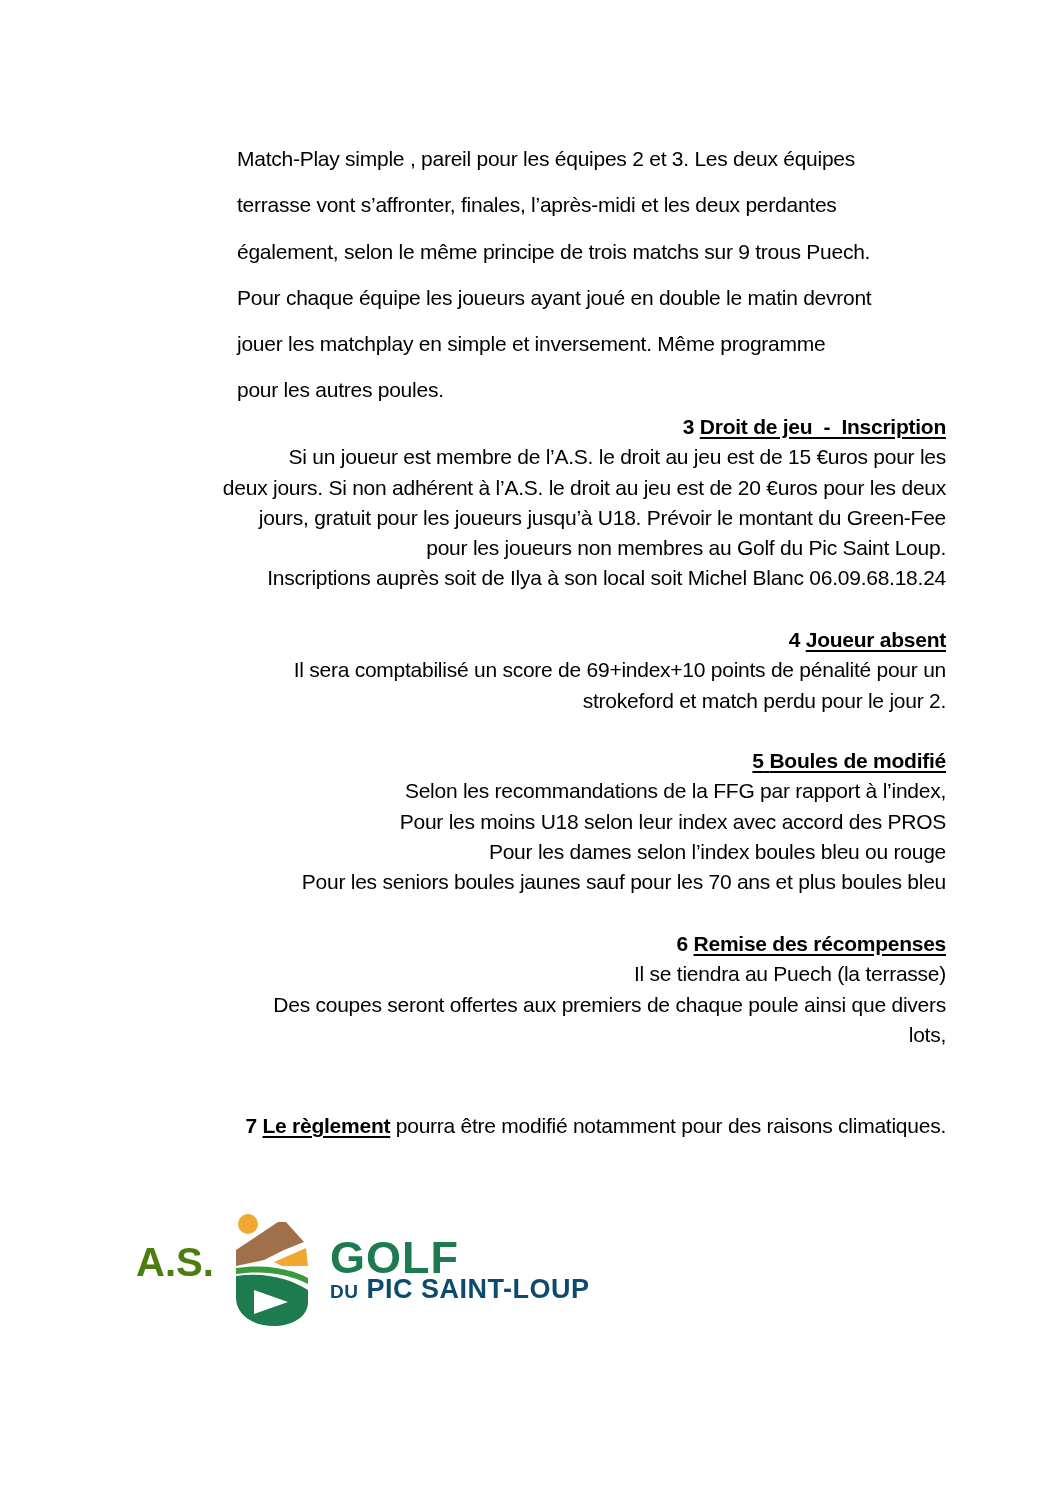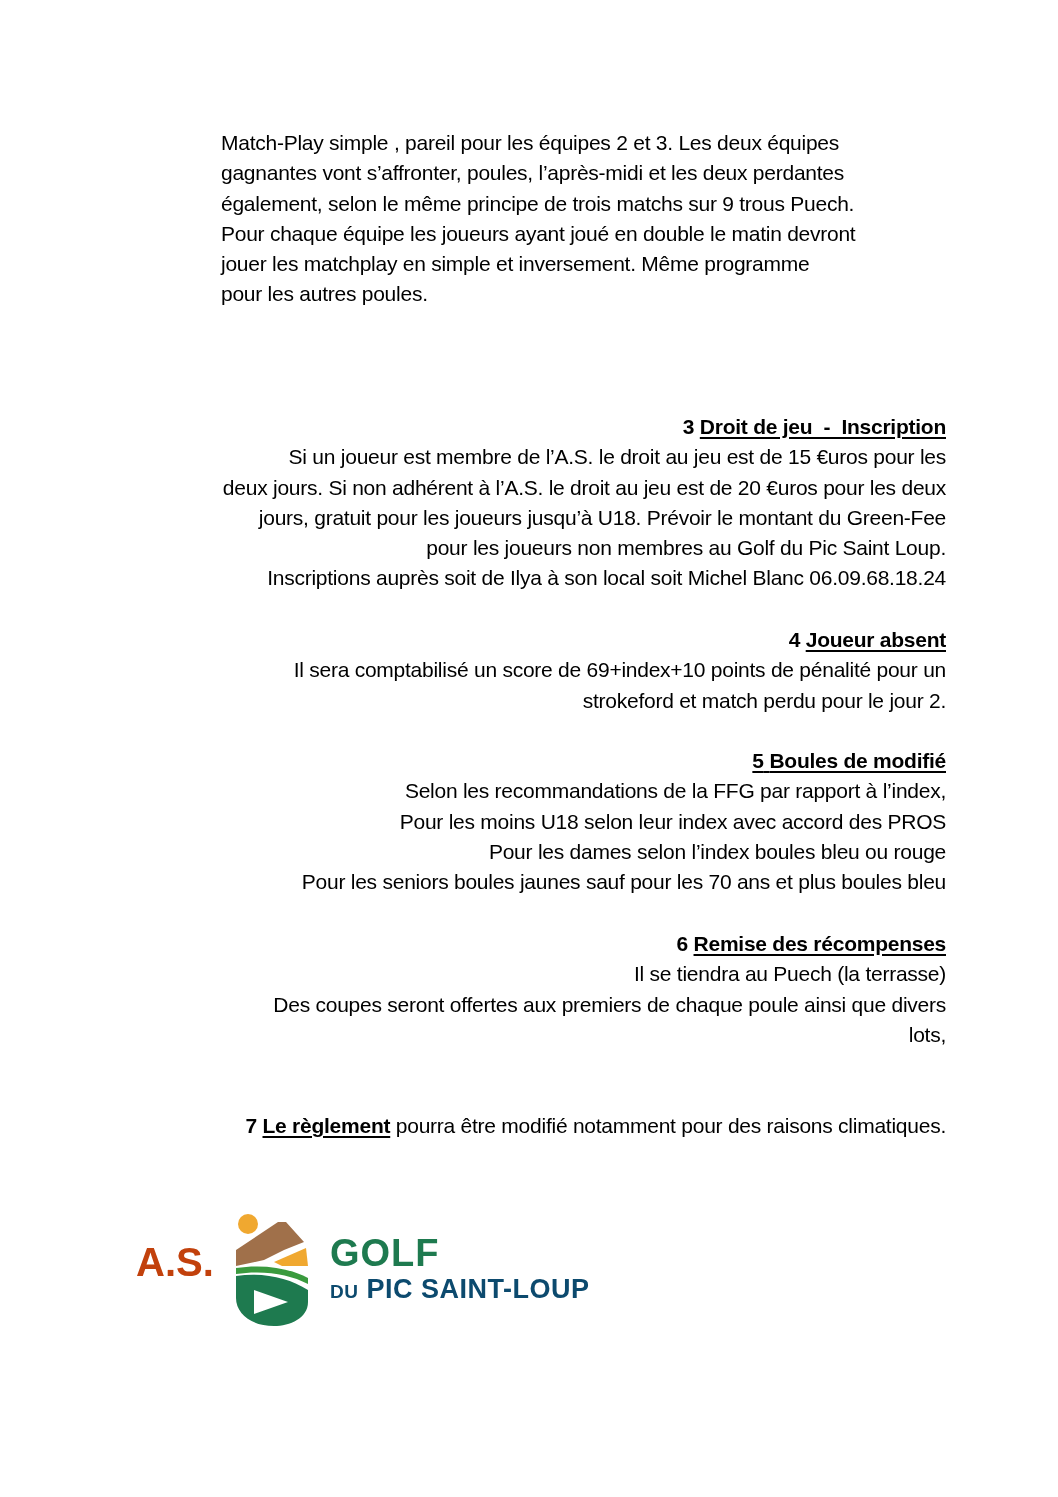--- a/index.html
+++ b/index.html
@@ -2,44 +2,44 @@
 <html><head>
   <meta charset="utf-8">
   <style>
     html, body { margin: 0; padding: 0; background: #ffffff; }
     body { width: 1058px; height: 1497px; position: relative; overflow: hidden;
       font-family: "Liberation Sans", sans-serif; color: #000; }
     .page { position: absolute; left: 0; top: 0; width: 1058px; height: 1497px; }
     .txt { font-family: "Liberation Sans Narrow", "Liberation Sans", sans-serif;
       font-size: 21px; line-height: 30.3px; letter-spacing: -0.25px; }
     .intro { position: absolute; left: 221px; top: 128px; width: 720px; }
-    .intro p { margin: 0; }
+    .intro p { margin: 16px; }
     .sec { position: absolute; left: 126px; width: 820px; text-align: right; }
     .sec p { margin: 0; }
     .heading { font-weight: bold; }
     .heading .u { text-decoration: underline; text-underline-offset: 3px; }
     .indent { padding-left: 62px; }
     .logo { position: absolute; left: 134px; top: 1210px; width: 480px; height: 118px; }
     .logo-as { position: absolute; left: 2px; top: 30px; font-weight: bold; font-size: 40px;
-      color: #c2410c; letter-spacing: 0px; }
+      color: #4d7c0f; letter-spacing: 0px; }
     .logo-mark { position: absolute; left: 100px; top: 0; width: 80px; height: 118px; }
-    .logo-golf { position: absolute; left: 196px; top: 22px; font-weight: bold; font-size: 38px;
+    .logo-golf { position: absolute; left: 196px; top: 22px; font-weight: bold; font-size: 45px;
       color: #1e7a4f; letter-spacing: 1px; }
     .logo-sub { position: absolute; left: 196px; top: 64px; font-weight: bold; font-size: 27px;
       color: #0c4a6e; letter-spacing: 0.5px; white-space: nowrap; }
     .logo-sub .du { font-size: 19px; }
   </style>
 </head>
 <body>
 
 <div class="page">
 
   <div class="intro txt">
     <p>Match-Play simple , pareil pour les équipes 2 et 3. Les deux équipes</p>
-    <p>gagnantes vont s’affronter, poules, l’après-midi et les deux perdantes</p>
+    <p>terrasse vont s’affronter, finales, l’après-midi et les deux perdantes</p>
     <p>également, selon le même principe de trois matchs sur 9 trous Puech.</p>
     <p>Pour chaque équipe les joueurs ayant joué en double le matin devront</p>
     <p>jouer les matchplay en simple et inversement. Même programme</p>
     <p>pour les autres poules.</p>
   </div>
 
   <div class="sec txt" style="top:412px;">
     <p class="heading">
       <span>3</span>
       <span class="u" style="white-space:pre;">Droit de jeu  -  Inscription</span>

